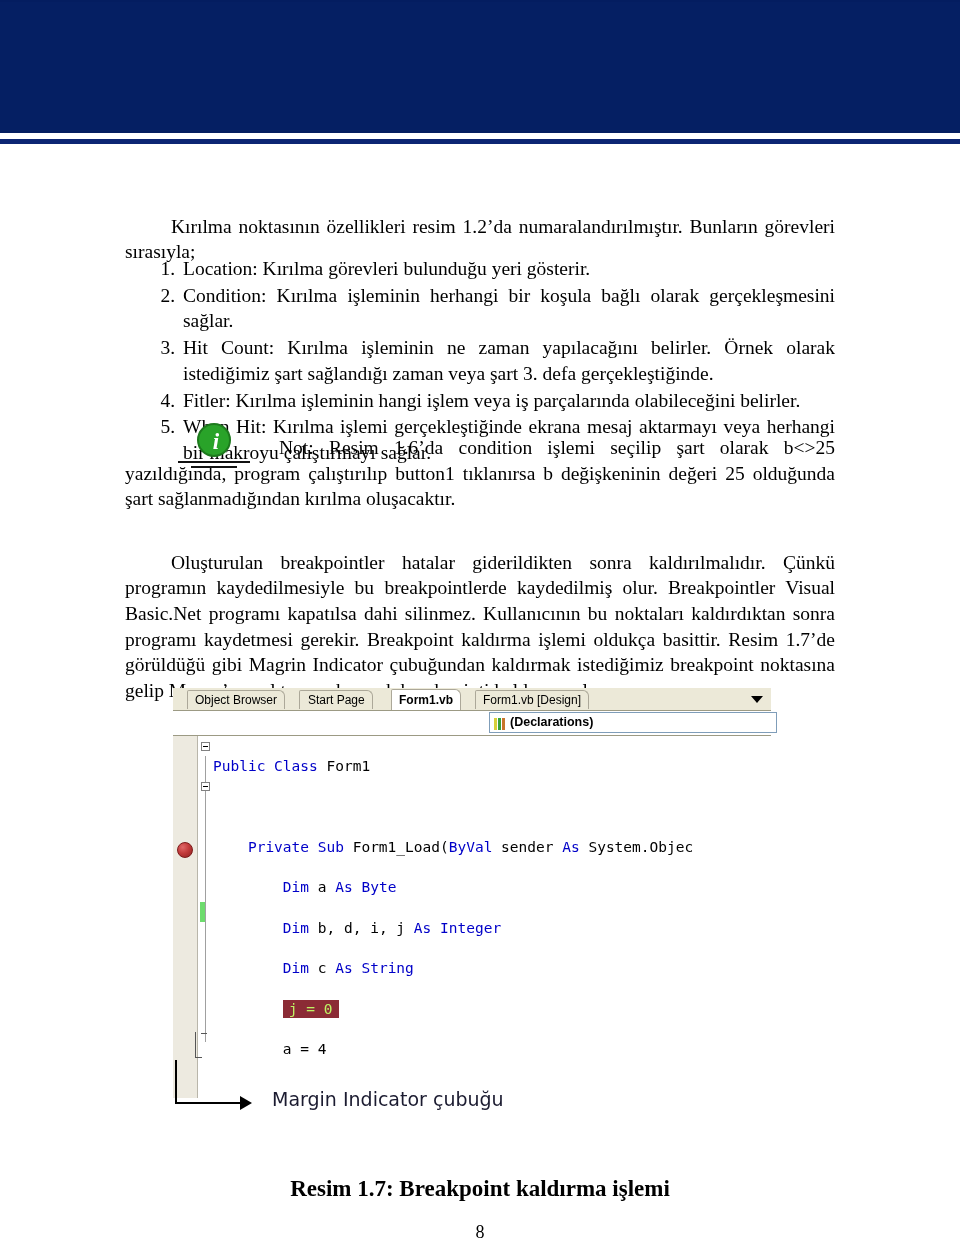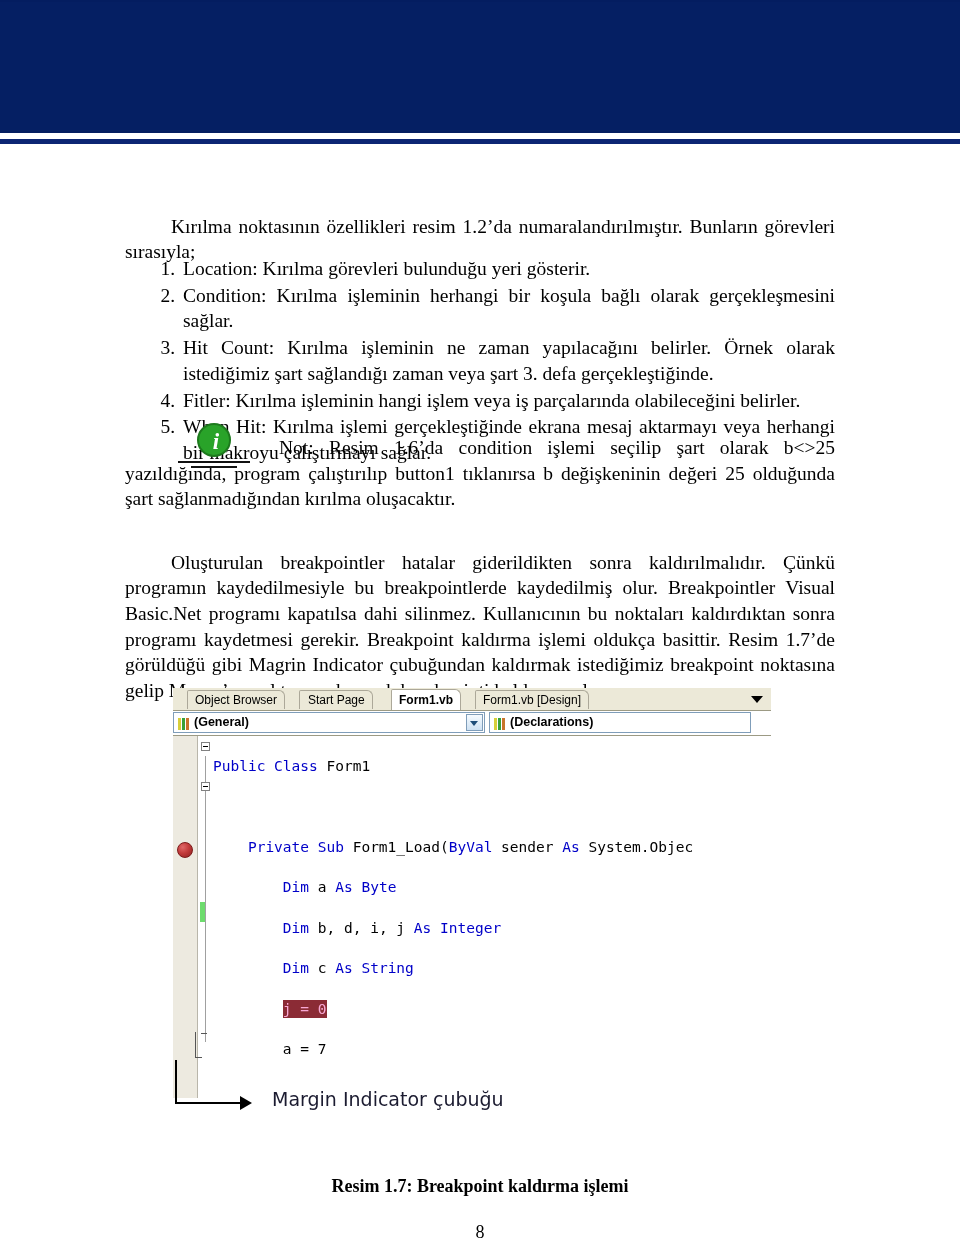--- a/index.html
+++ b/index.html
@@ -213,21 +213,21 @@
     box-sizing: border-box;
     font-family: "Liberation Sans", sans-serif;
     font-weight: bold;
     font-size: 12.5px;
     line-height: 19px;
     color: #000000;
     white-space: nowrap;
     overflow: hidden;
   }
   #combo-general { left: 0; width: 312px; }
-  #combo-declarations { left: 316px; width: 262px; }
+  #combo-declarations { left: 316px; width: 288px; }
   .combo-icon {
     position: absolute;
     left: 3px; top: 3px;
     width: 14px; height: 14px;
   }
   .combo-icon i {
     position: absolute;
     top: 2px;
     width: 3px;
     height: 12px;
@@ -357,22 +357,22 @@
     font-family: "DejaVu Sans Mono", "Liberation Mono", monospace;
     font-size: 14.5px;
     line-height: 20.2px;
     white-space: pre;
     color: #000000;
   }
   .code-line { height: 20.2px; }
   .kw { color: #0000c8; }
   .hl {
     background: #8b2b35;
-    color: #f9a8d4;
-    padding: 1px 0;
+    color: #bef264;
+    padding: 1px 6px;
     text-align: right;
   }
 
   
   #annotation {
     position: absolute;
     left: 172px;
     top: 880px;
     width: 420px;
     height: 70px;
@@ -408,21 +408,21 @@
 
   
   #figure-caption {
     position: absolute;
     left: 0;
     top: 996px;
     width: 960px;
     text-align: center;
     font-family: "Liberation Serif", serif;
     font-weight: bold;
-    font-size: 18px;
+    font-size: 23px;
     color: #000000;
   }
 
   
   #page-number {
     position: absolute;
     left: 0;
     top: 1222px;
     width: 960px;
     text-align: center;
@@ -483,29 +483,20 @@
 
     <div id="ide-tabstrip">
       <div class="ide-tab" style="left:14px;">Object Browser</div>
       <div class="ide-tab" style="left:126px;padding-left:8px;">Start Page</div>
       <div class="ide-tab active" style="left:218px;">Form1.vb</div>
       <div class="ide-tab" style="left:302px;">Form1.vb [Design]</div>
       <div id="tab-dropdown-arrow"></div>
     </div>
 
     <div id="ide-comborow">
-      <div class="ide-combo" id="combo-general">
-        <span class="combo-icon">
-            <i></i>
-            <i></i>
-            <i></i>
-          </span>
-        <span class="combo-label">(General)</span>
-        <span id="combo-general-arrow"></span>
-      </div>
       <div class="ide-combo" id="combo-declarations">
         <span class="combo-icon">
             <i></i>
             <i></i>
             <i></i>
           </span>
         <span class="combo-label">(Declarations)</span>
       </div>
     </div>
 
@@ -522,21 +513,21 @@
       <div id="outline-tick-endclass"></div>
 
       <div id="code-lines">
 <div class="code-line"><span class="kw">Public Class</span> Form1</div>
 <div class="code-line">&nbsp;</div>
 <div class="code-line">    <span class="kw">Private Sub</span> Form1_Load(<span class="kw">ByVal</span> sender <span class="kw">As</span> System.Objec</div>
 <div class="code-line">        <span class="kw">Dim</span> a <span class="kw">As</span> <span class="kw">Byte</span></div>
 <div class="code-line">        <span class="kw">Dim</span> b, d, i, j <span class="kw">As</span> <span class="kw">Integer</span></div>
 <div class="code-line">        <span class="kw">Dim</span> c <span class="kw">As</span> <span class="kw">String</span></div>
 <div class="code-line">        <span class="hl">j = 0</span></div>
-<div class="code-line">        a = 7</div>
+<div class="code-line">        a = 4</div>
 
 
 
 
 
 
 
 
 
       </div>

